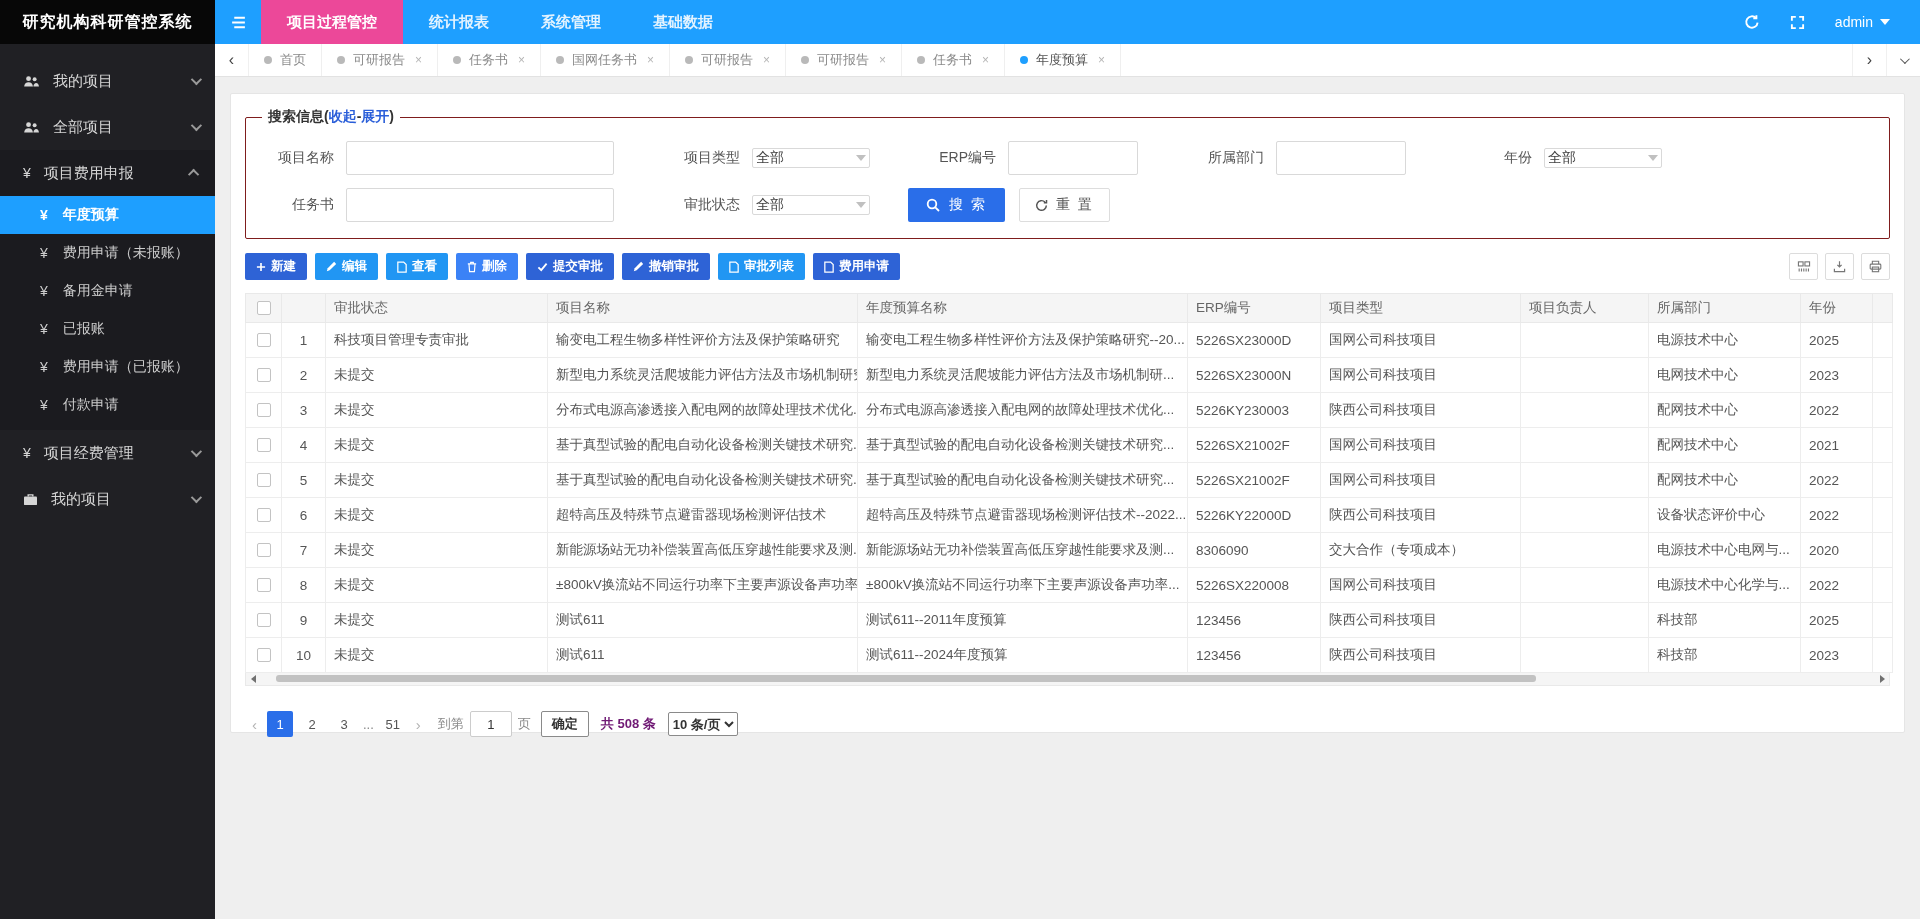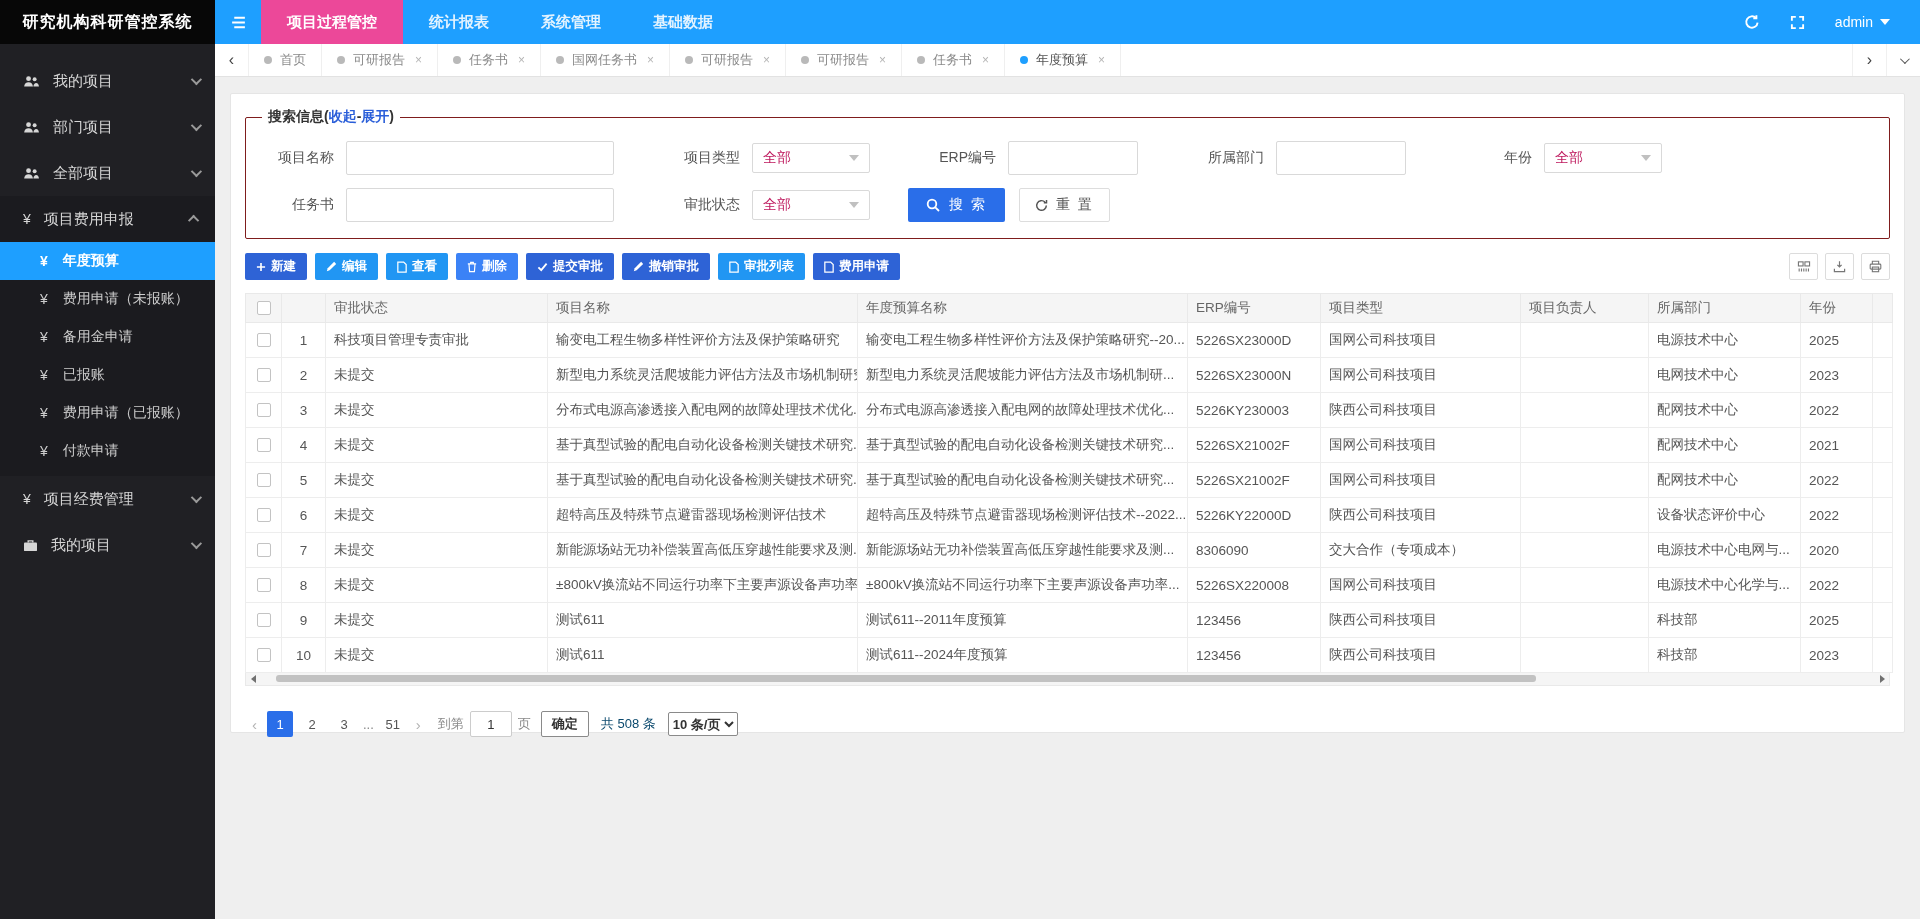--- a/index.html
+++ b/index.html
@@ -64,22 +64,22 @@
 
   
   fieldset.search { border:1px solid #7f1d1d; border-radius:2px; margin:0; padding:2px 16px 16px; }
   fieldset.search legend { font-size:14px; color:#333; padding:0 6px; font-weight:700; }
   .lnk { color:#2b5fd9; font-weight:700; text-decoration:none; cursor:pointer; }
   .form-row { display:flex; align-items:center; margin-top:13px; }
   .f-group { display:flex; align-items:center; margin-right:54px; }
   .f-label { width:72px; text-align:right; margin-right:12px; font-size:14px; color:#555; white-space:nowrap; }
   .f-input { height:34px; border:1px solid #d9d9d9; border-radius:2px; background:#fff; padding:0 8px; font-size:14px; color:#333; outline:none; }
   .w-big { width:268px; } .w-mid { width:130px; }
-  .f-select { width:118px; height:30px; border:1px solid #d9d9d9; border-radius:2px; display:flex; align-items:center;
-              padding:0 10px; font-size:14px; color:#be185d; cursor:pointer; background:#fff; }
+  .f-select { width:118px; height:20px; border:1px solid #d9d9d9; border-radius:2px; display:flex; align-items:center;
+              padding:0 3px; font-size:14px; color:#404040; cursor:pointer; background:#fff; }
   .f-select .tri { margin-left:auto; width:0; height:0; border-left:5px solid transparent; border-right:5px solid transparent; border-top:6px solid #c0c0c0; }
   .btn-search { height:34px; padding:0 18px; background:#2a6ee9; color:#fff; border:none; border-radius:2px;
                 display:flex; align-items:center; gap:9px; font-size:14px; letter-spacing:2px; cursor:pointer; margin-left:2px; }
   .btn-reset { height:34px; padding:0 15px; background:#fff; color:#555; border:1px solid #ddd; border-radius:2px;
                display:flex; align-items:center; gap:8px; font-size:14px; letter-spacing:2px; cursor:pointer; margin-left:14px; }
 
   
   .toolbar { display:flex; align-items:center; margin-top:14px; }
   .tbtn { height:27px; padding:0 11px; border:none; border-radius:2px; color:#fff; font-size:12.5px; font-weight:700;
           display:flex; align-items:center; gap:5px; margin-right:8px; cursor:pointer; }
@@ -111,21 +111,21 @@
   .pg-arrow { padding:0 7px; color:#b3b3b3; font-size:15px; cursor:pointer; }
   .pg-num { min-width:26px; height:26px; margin:0 3px; border-radius:2px; display:flex; align-items:center;
             justify-content:center; color:#555; cursor:pointer; padding:0 4px; }
   .pg-num.active { background:#2a6ee9; color:#fff; cursor:default; }
   .pg-ellipsis { margin:0 3px; color:#888; cursor:default; }
   .jump-label { margin:0 6px 0 10px; color:#8a8a8a; }
   .jump-input { width:42px; height:26px; border:1px solid #ccc; border-radius:2px; text-align:center; font-size:13px; color:#333; outline:none; }
   .jump-suffix { margin:0 10px 0 6px; color:#8a8a8a; }
   .btn-confirm { height:26px; padding:0 10px; background:#fff; border:1px solid #8a8a8a; border-radius:2px;
                  font-size:13px; font-weight:700; color:#333; cursor:pointer; }
-  .pg-total { margin:16px 12px; font-weight:400; color:#0c4a6e; }
+  .pg-total { margin:16px 12px; font-weight:700; color:#701a75; }
   .page-size { height:24px; border:1px solid #8a8a8a; border-radius:2px; background:#fff; font-size:13px;
                font-weight:700; color:#333; font-family:inherit; cursor:pointer; }
 </style>
 </head>
 <body>
 
 <div class="app">
 
   <div class="topbar">
     <div class="logo">研究机构科研管控系统</div>
@@ -182,32 +182,20 @@
         </div>
         <div class="side-item">
           <span class="icn">
             <svg viewBox="0 0 19 14" width="17" height="13">
               <circle cx="6.2" cy="3.8" r="2.7" fill="currentColor"></circle>
               <circle cx="13" cy="4.4" r="2.2" fill="currentColor"></circle>
               <path d="M1.3 12.6c.2-3 2.2-4.7 4.9-4.7s4.7 1.7 4.9 4.7z" fill="currentColor"></path>
               <path d="M11.6 12.6c.3-2.2 1.4-3.8 3.1-3.8 1.8 0 2.9 1.6 3.1 3.8z" fill="currentColor"></path>
             </svg>
           </span>
-          <span>部门项目</span>
-          <span class="chev down"></span>
-        </div>
-        <div class="side-item">
-          <span class="icn">
-            <svg viewBox="0 0 19 14" width="17" height="13">
-              <circle cx="6.2" cy="3.8" r="2.7" fill="currentColor"></circle>
-              <circle cx="13" cy="4.4" r="2.2" fill="currentColor"></circle>
-              <path d="M1.3 12.6c.2-3 2.2-4.7 4.9-4.7s4.7 1.7 4.9 4.7z" fill="currentColor"></path>
-              <path d="M11.6 12.6c.3-2.2 1.4-3.8 3.1-3.8 1.8 0 2.9 1.6 3.1 3.8z" fill="currentColor"></path>
-            </svg>
-          </span>
           <span>全部项目</span>
           <span class="chev down"></span>
         </div>
         <div class="side-item expanded">
           <span class="icn yen">¥</span>
           <span>项目费用申报</span>
           <span class="chev up"></span>
         </div>
         <div class="side-sub">
           <div class="side-subitem active">

